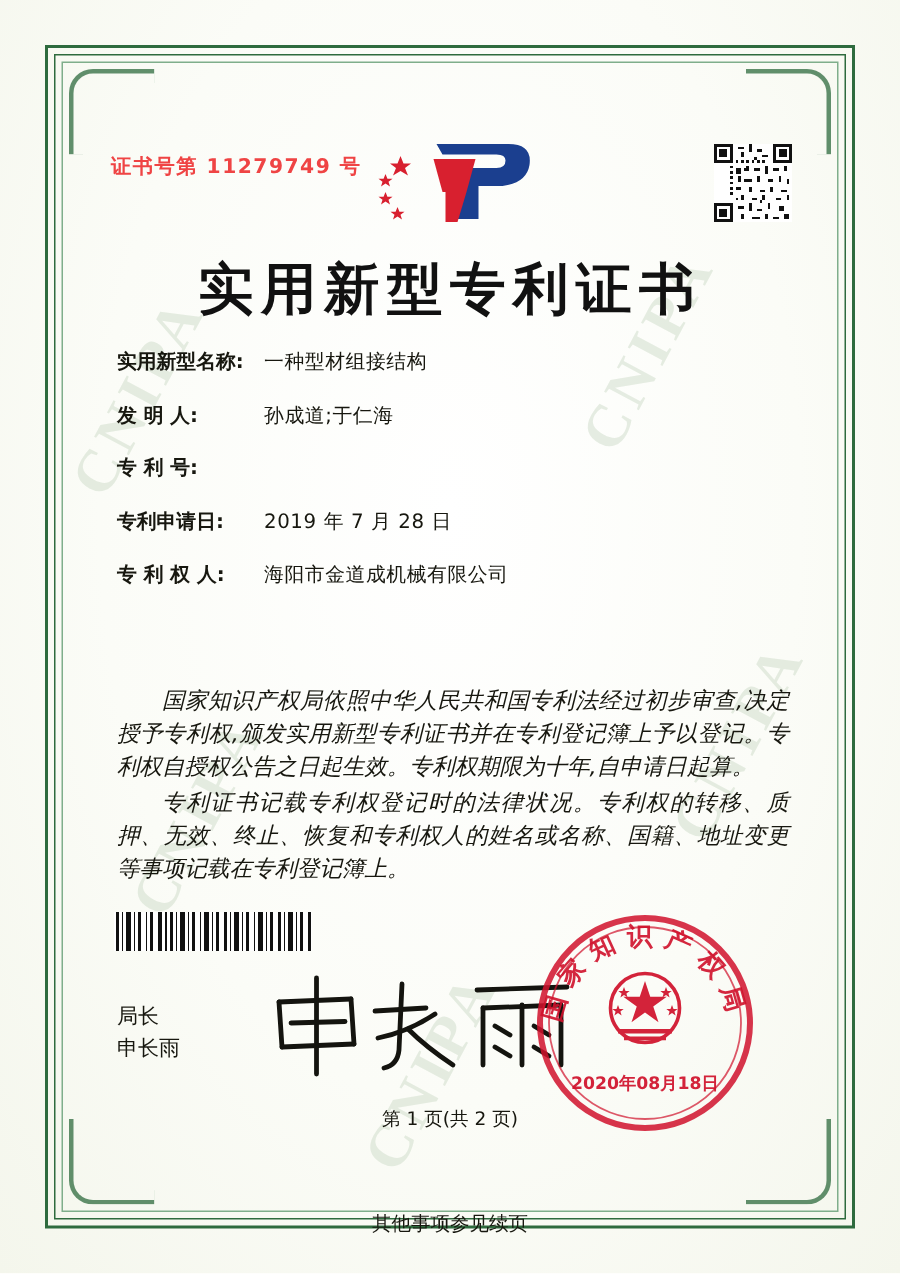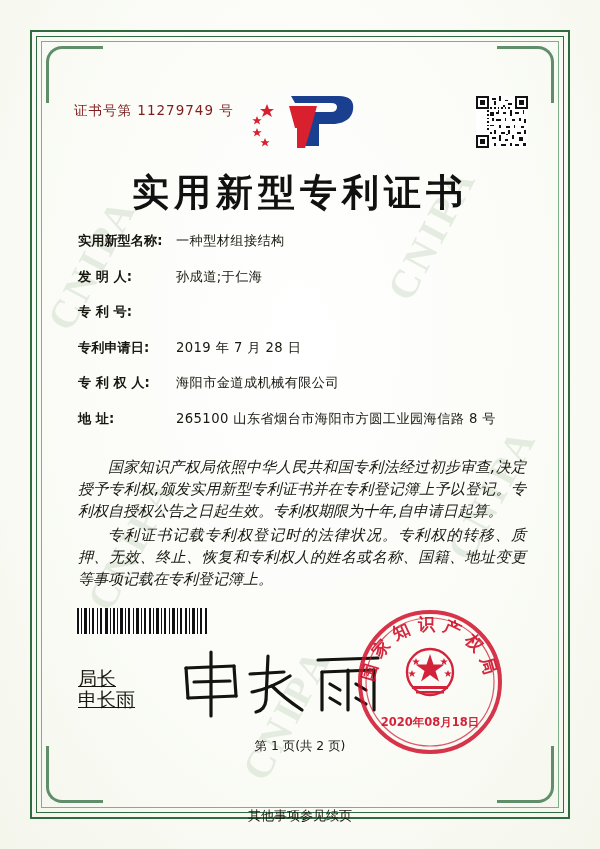--- a/index.html
+++ b/index.html
@@ -100,21 +100,22 @@
   }
 
   
   .cert-no {
     position: absolute;
     left: 14px;
     top: 42px;
     font-size: 13.5px;
     font-family: "DejaVu Sans", "Liberation Sans", sans-serif;
     letter-spacing: 1px;
-    color: #7f1d1d;
+    color: #ef4444;
+    font-weight: bold;
   }
 
   
   .qr {
     position: absolute;
     right: 12px;
     top: 36px;
     width: 52px;
     height: 52px;
     background: #ffffff;
@@ -199,24 +200,23 @@
     top: 548px;
     width: 132px;
     height: 26px;
   }
 
   
   .sig-labels {
     position: absolute;
     left: 18px;
     top: 608px;
-    font-size: 19px;
+    font-size: 14px;
     line-height: 21px;
     color: #17170f;
-    text-decoration: underline;
   }
   .handwriting {
     position: absolute;
     left: 112px;
     top: 588px;
     width: 220px;
     height: 72px;
   }
 
   
@@ -379,24 +379,20 @@
         <div class="field-label">专 利 号:</div>
       </div>
       <div class="field-row">
         <div class="field-label">专利申请日:</div>
         <div class="field-value">2019 年 7 月 28 日</div>
       </div>
       <div class="field-row">
         <div class="field-label">专 利 权 人:</div>
         <div class="field-value">海阳市金道成机械有限公司</div>
       </div>
-      <div class="field-row">
-        <div class="field-label">地        址:</div>
-        <div class="field-value">265100 山东省烟台市海阳市方圆工业园海信路 8 号</div>
-      </div>
     </div>
 
     <div class="body-text">
       <p>国家知识产权局依照中华人民共和国专利法经过初步审查,决定授予专利权,颁发实用新型专利证书并在专利登记簿上予以登记。专利权自授权公告之日起生效。专利权期限为十年,自申请日起算。</p>
       <p>专利证书记载专利权登记时的法律状况。专利权的转移、质押、无效、终止、恢复和专利权人的姓名或名称、国籍、地址变更等事项记载在专利登记簿上。</p>
     </div>
 
     <div class="barcode">
       <svg width="132" height="26" viewBox="0 0 132 26" shape-rendering="crispEdges">
         <rect width="132" height="26" fill="#ffffff"></rect>

